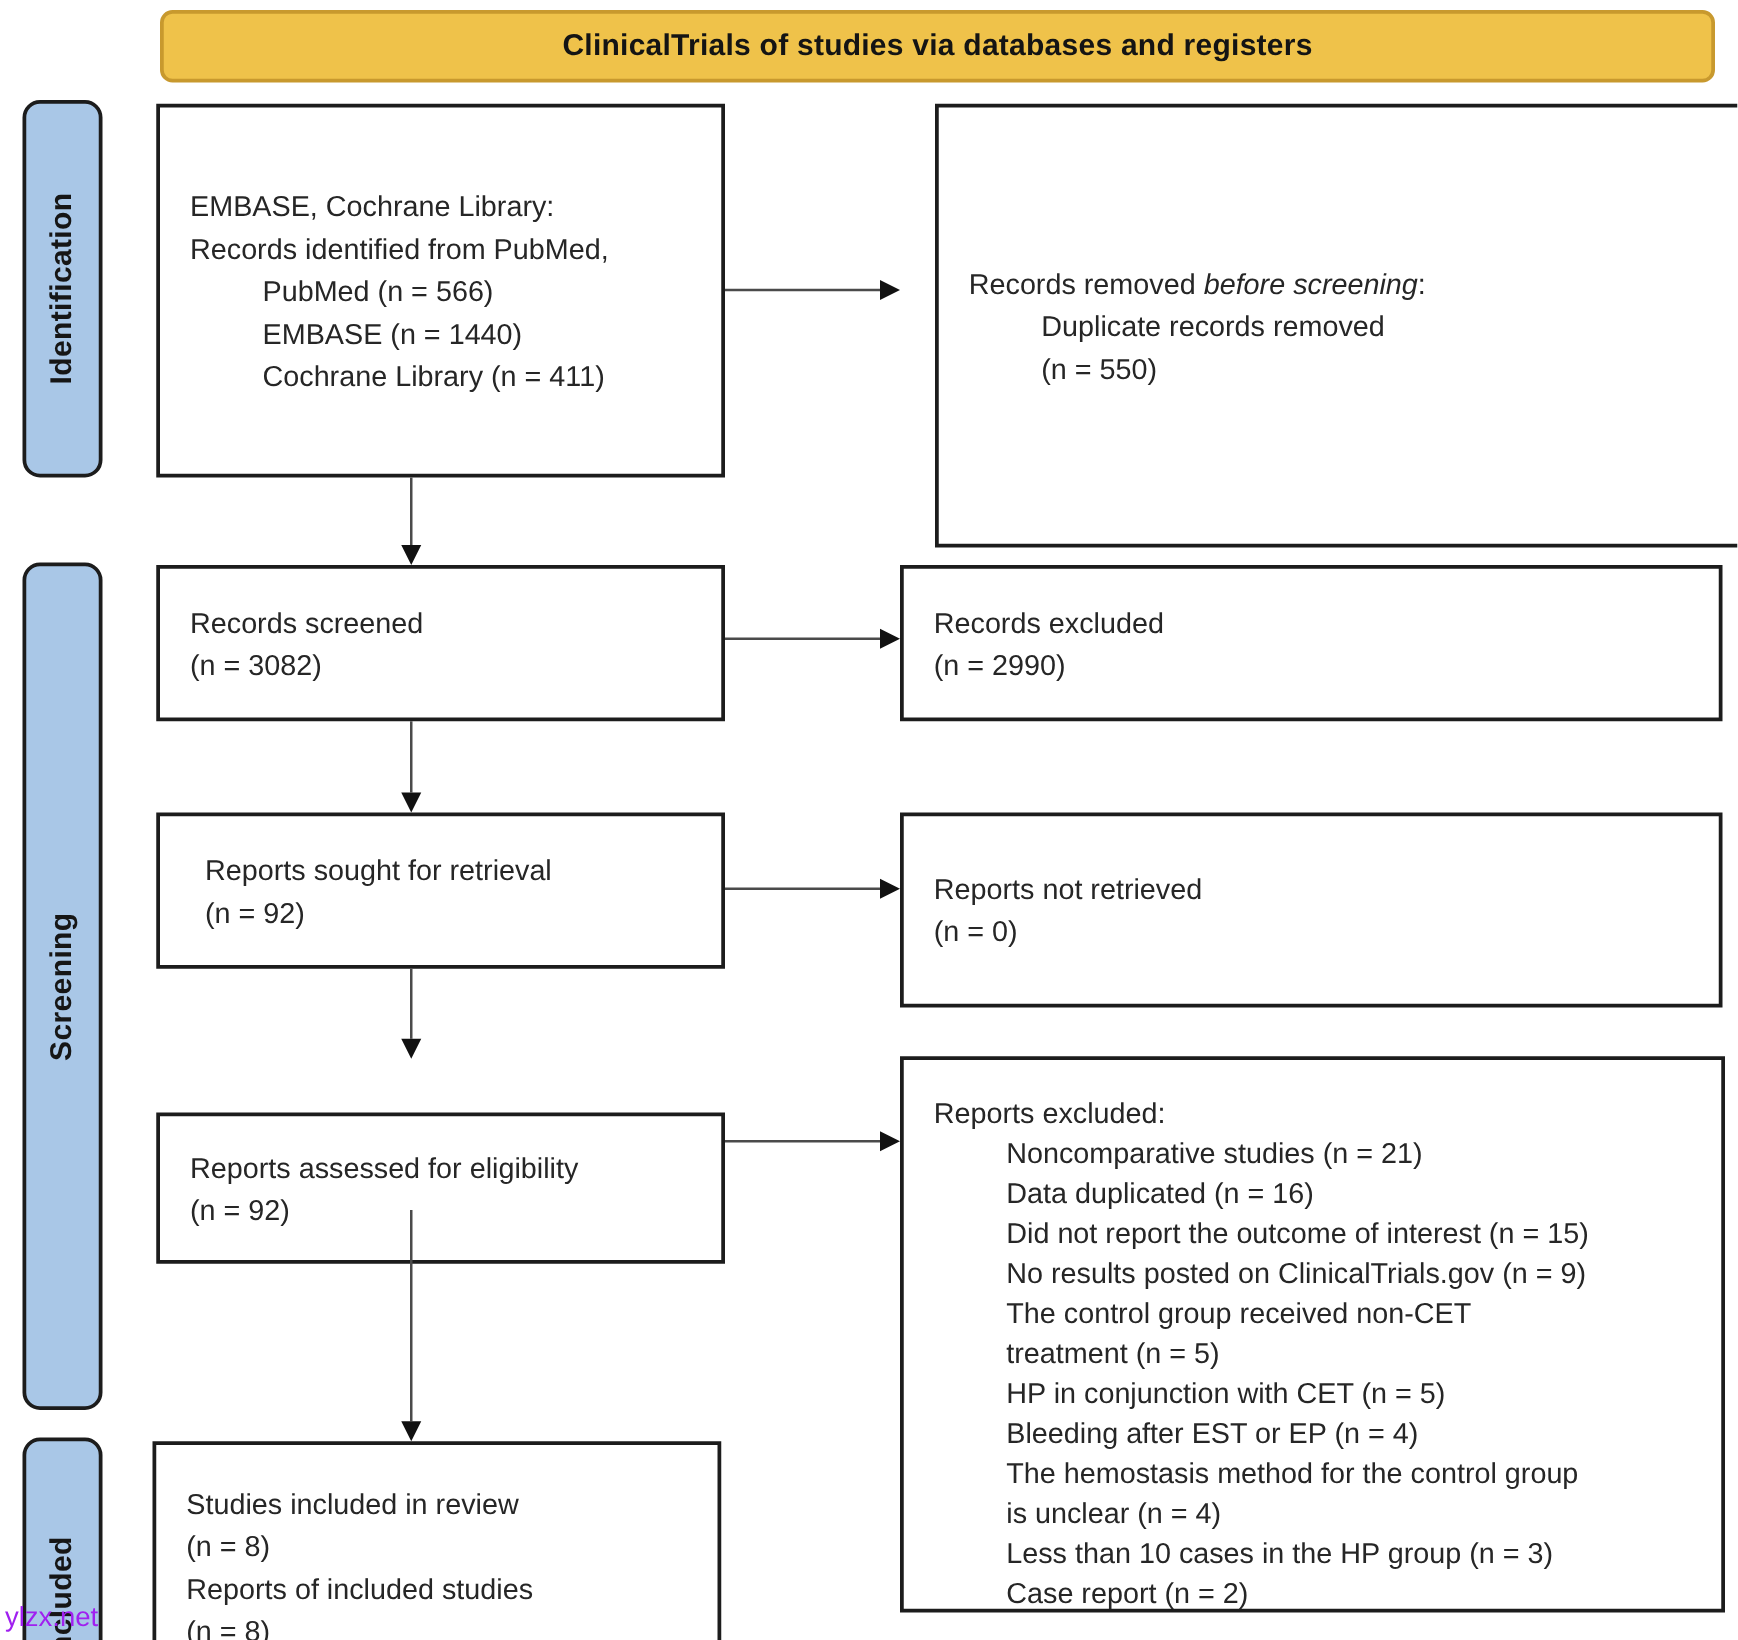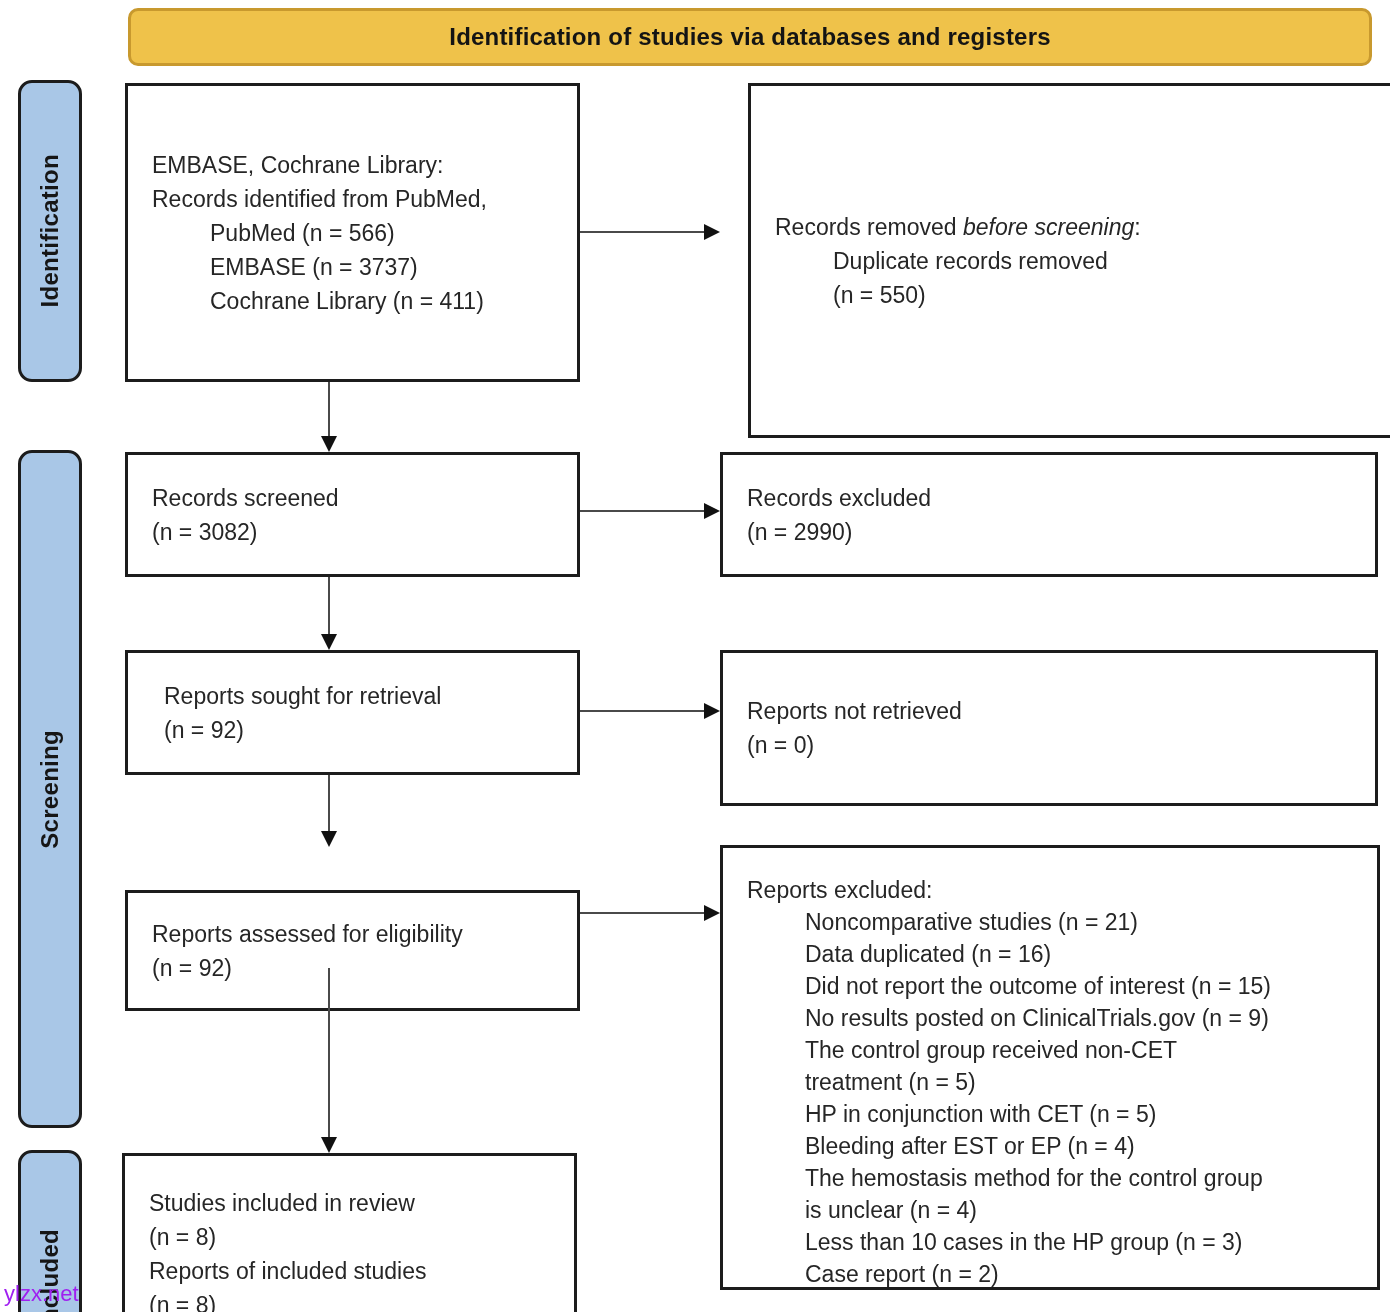--- a/index.html
+++ b/index.html
@@ -47,38 +47,38 @@
     border-top:8px solid transparent; border-bottom:8px solid transparent;
     border-left:16px solid var(--arrow-head);}
   .watermark{position:absolute; left:4px; top:1281px; font-size:22px; color:var(--watermark);}
 </style>
 </head>
 <body>
 
 <div class="stage">
 
   <div class="banner" style="left:128px; top:8px; width:1244px; height:58px;">
-    <span class="banner-title">Identification of studies via databases and registers</span>
+    <span class="banner-title">ClinicalTrials of studies via databases and registers</span>
   </div>
 
   <div class="rail" style="left:18px; top:80px; width:64px; height:302px;">
     <span class="rail-text">Identification</span>
   </div>
   <div class="rail" style="left:18px; top:450px; width:64px; height:678px;">
     <span class="rail-text">Screening</span>
   </div>
   <div class="rail" style="left:18px; top:1150px; width:64px; height:260px;">
     <span class="rail-text">Included</span>
   </div>
 
   <div class="box" style="left:125px; top:83px; width:455px; height:299px;">
     <div class="line">EMBASE, Cochrane Library:</div>
     <div class="line">Records identified from PubMed,</div>
     <div class="line indent">PubMed (n = 566)</div>
-    <div class="line indent">EMBASE (n = 3737)</div>
+    <div class="line indent">EMBASE (n = 1440)</div>
     <div class="line indent">Cochrane Library (n = 411)</div>
   </div>
 
   <div class="box" style="left:748px; top:83px; width:658px; height:355px;">
     <div class="line">
       <span>Records removed </span><span class="italic">before screening</span><span>:</span>
     </div>
     <div class="line indent">Duplicate records removed</div>
     <div class="line indent">(n = 550)</div>
   </div>

